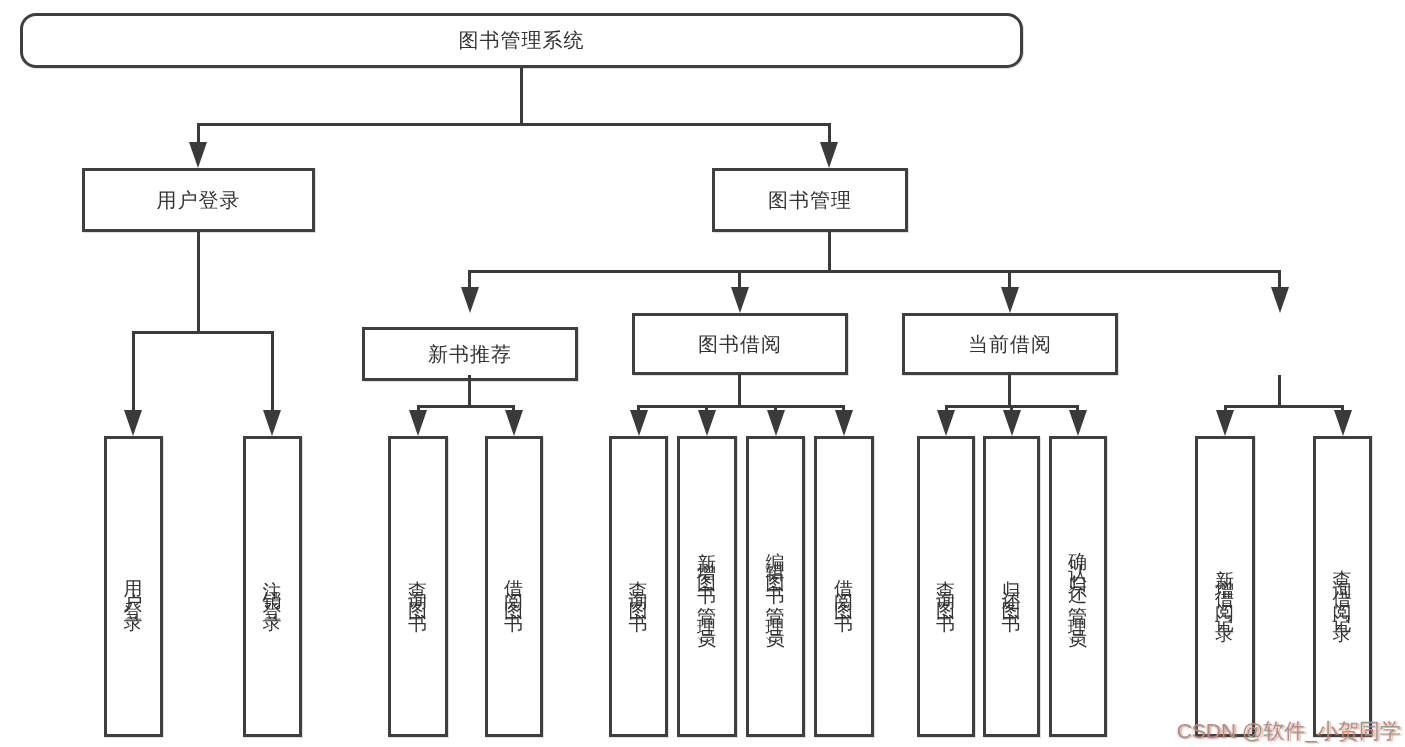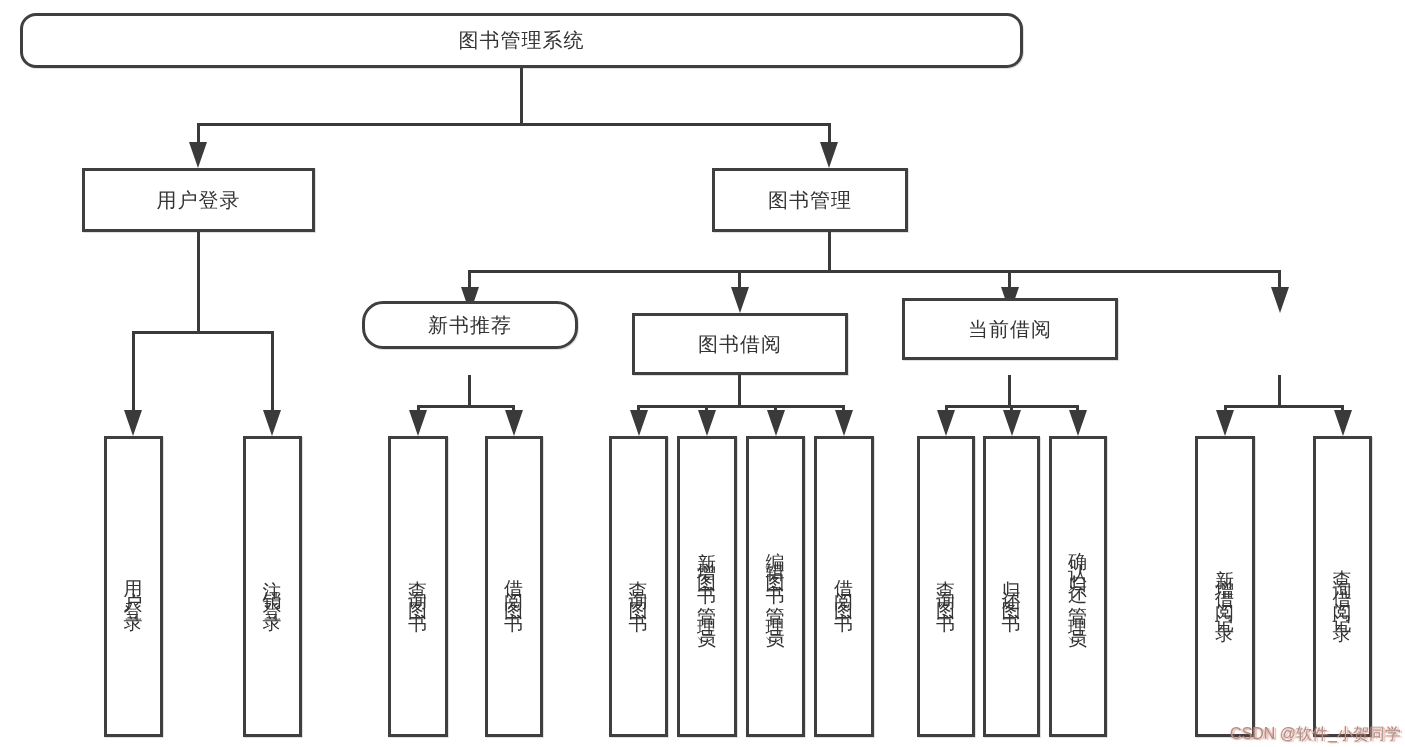--- a/index.html
+++ b/index.html
@@ -32,21 +32,21 @@
   .v-line{position:absolute;width:3px;background:#3a3a3a;}
   .arrow{
     position:absolute;width:0;height:0;
     border-left:9px solid transparent;
     border-right:9px solid transparent;
     border-top:26px solid #3a3a3a;
   }
   .watermark{
     position:absolute;
     right:4px;bottom:2px;
-    font-size:16px;
+    font-size:21px;
     color:#979797;
     text-shadow:2px 1px 1px rgba(252,85,49,0.45), -1px 1px 1px rgba(252,85,49,0.25);
     white-space:nowrap;
     z-index:5;
   }
 </style>
 </head>
 <body>
 
 <div id="canvas">
@@ -80,27 +80,27 @@
   <div class="h-line" style="left:468px;top:270px;width:813px;"></div>
   <div class="v-line" style="left:468px;top:270px;height:18px;"></div>
   <div class="arrow" style="left:461px;top:287px;"></div>
   <div class="v-line" style="left:738px;top:270px;height:18px;"></div>
   <div class="arrow" style="left:731px;top:287px;"></div>
   <div class="v-line" style="left:1008px;top:270px;height:18px;"></div>
   <div class="arrow" style="left:1001px;top:287px;"></div>
   <div class="v-line" style="left:1278px;top:270px;height:18px;"></div>
   <div class="arrow" style="left:1271px;top:287px;"></div>
 
-  <div class="box hbox" style="left:362px;top:301px;width:216px;height:48px;border-radius:21px;">
+  <div class="box hbox" style="left:362px;top:327px;width:216px;height:54px;">
     <span>新书推荐</span>
   </div>
   <div class="box hbox" style="left:632px;top:313px;width:216px;height:62px;">
     <span>图书借阅</span>
   </div>
-  <div class="box hbox" style="left:902px;top:298px;width:216px;height:62px;">
+  <div class="box hbox" style="left:902px;top:313px;width:216px;height:62px;">
     <span>当前借阅</span>
   </div>
 
   <div class="v-line" style="left:468px;top:375px;height:32px;"></div>
   <div class="h-line" style="left:417px;top:405px;width:98px;"></div>
   <div class="v-line" style="left:417px;top:405px;height:8px;"></div>
   <div class="arrow" style="left:409px;top:410px;"></div>
   <div class="v-line" style="left:512px;top:405px;height:8px;"></div>
   <div class="arrow" style="left:505px;top:410px;"></div>
 

